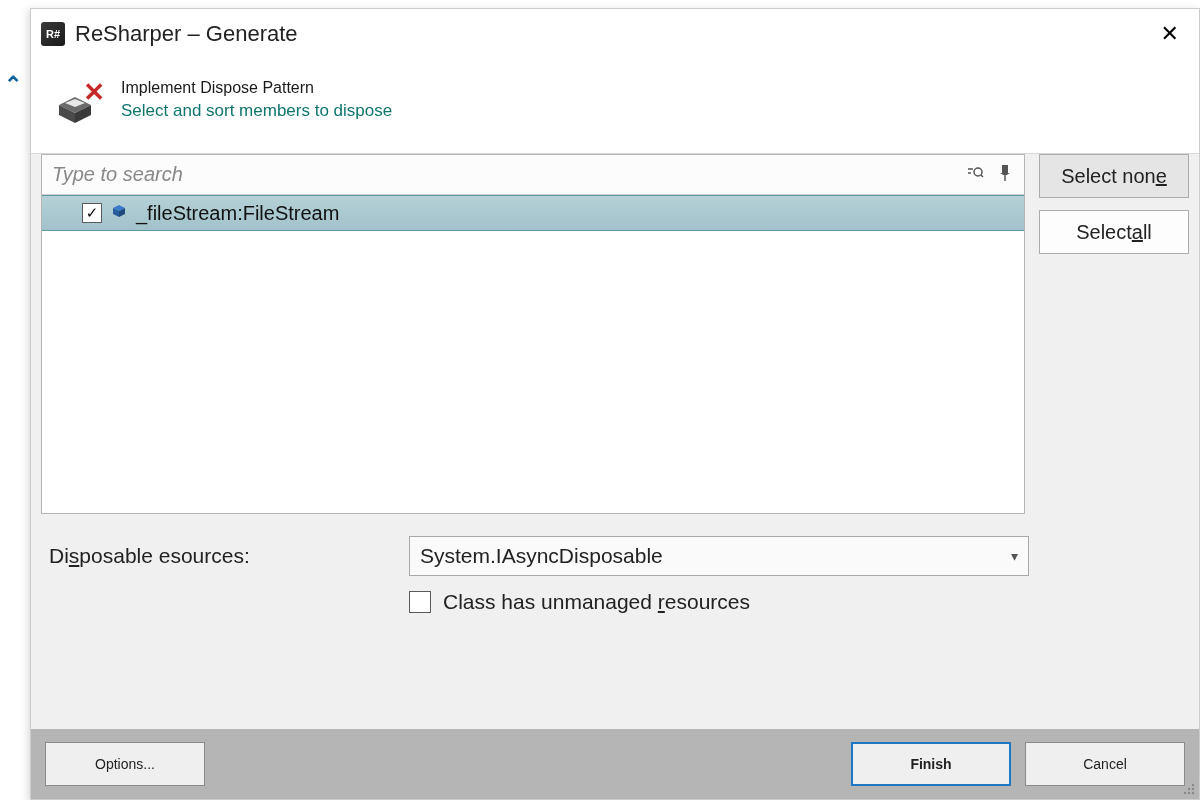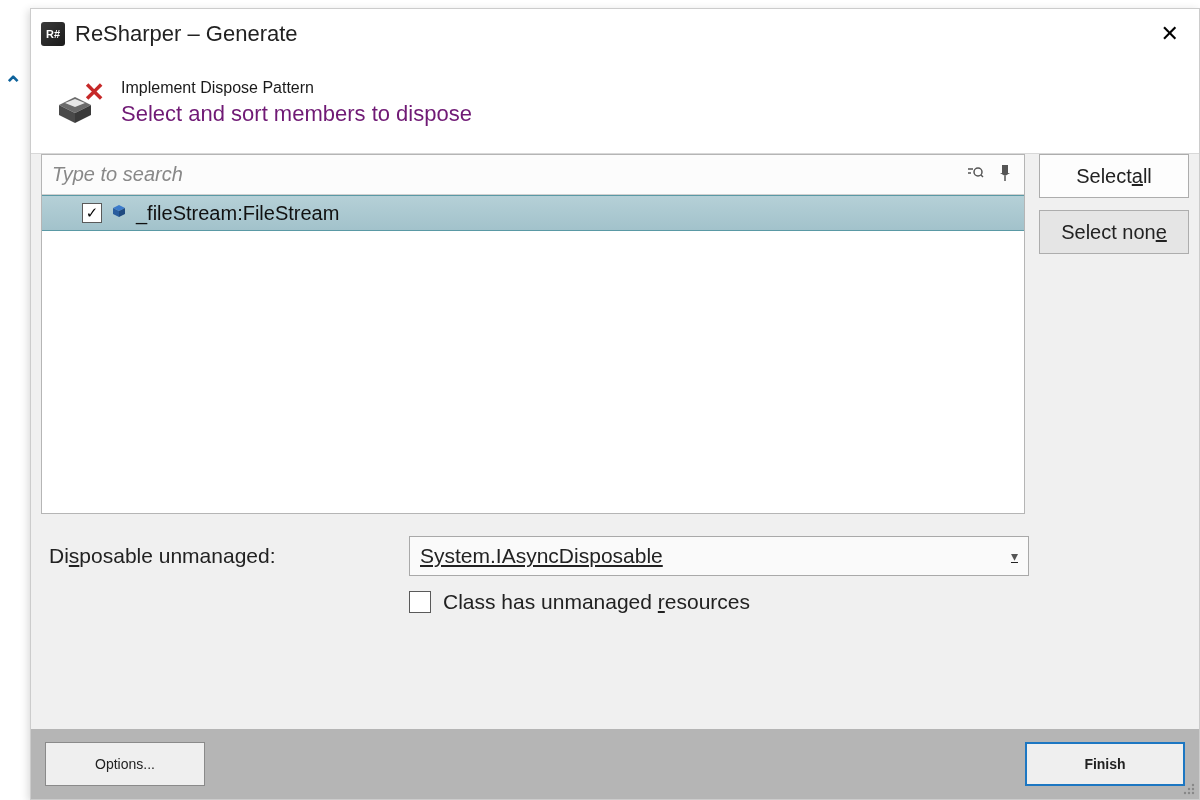--- a/index.html
+++ b/index.html
@@ -100,22 +100,22 @@
     font-size: 26px;
     font-weight: bold;
   }
   .header-titles h1 {
     font-size: 16px;
     font-weight: 400;
     color: #1a1a1a;
     margin-bottom: 4px;
   }
   .header-titles .sub {
-    font-size: 22px;
-    color: #701a75;
+    font-size: 17px;
+    color: #0f766e;
   }
 
   .body-area {
     flex: 1;
     background: #f0f0f0;
     border-top: 1px solid #d8d8d8;
     display: flex;
     flex-direction: column;
     padding: 0 10px 0 10px;
     overflow: hidden;
@@ -227,21 +227,20 @@
     height: 40px;
     border: 1px solid #a9a9a9;
     background: #fafafa;
     display: flex;
     align-items: center;
     padding: 0 10px;
     font-size: 21px;
     color: #222;
     justify-content: space-between;
     max-width: 620px;
-    text-decoration: underline;
   }
   .combo .chev { color: #555; font-size: 14px; }
   .check-row {
     display: flex;
     align-items: center;
     gap: 12px;
     margin-left: 360px;
     margin-bottom: 14px;
   }
   .cb2 {
@@ -344,37 +343,37 @@
               <polygon points="3,6 9,3 15,6 9,9" fill="#3b7acb"></polygon>
               <polygon points="3,6 9,9 9,15 3,12" fill="#2a5d9e"></polygon>
               <polygon points="15,6 9,9 9,15 15,12" fill="#1f4a80"></polygon>
             </svg>
           </span>
           <span>_fileStream:FileStream</span>
         </div>
       </div>
 
       <div class="side-buttons">
+        <div class="wbtn sel-none">
+          <span>Select non</span>
+            <span class="ul">e</span>
+            <span></span>
+        </div>
         <div class="wbtn">
           <span>Select </span>
             <span class="ul">a</span>
             <span>ll</span>
         </div>
-        <div class="wbtn sel-none">
-          <span>Select non</span>
-            <span class="ul">e</span>
-            <span></span>
-        </div>
       </div>
     </div>
 
     <div class="form-rows">
       <div class="frow">
         <div class="flabel">
-          <span>Di</span><span class="ul">s</span><span>posable unmanaged:</span>
+          <span>Di</span><span class="ul">s</span><span>posable esources:</span>
         </div>
         <div class="combo">
           <span>System.IAsyncDisposable</span>
           <span class="chev">▾</span>
         </div>
       </div>
 
       <div class="check-row">
         <div class="cb2"></div>
         <div>
@@ -385,20 +384,21 @@
     </div>
 
   </div>
 
   <div class="bottom-bar">
     <div class="bbtn">Options...</div>
     <div class="spacer"></div>
     <div class="bbtn primary">
       <b>Finish</b>
     </div>
+    <div class="bbtn">Cancel</div>
   </div>
 
   <div class="grip">
     <svg viewBox="0 0 18 18">
       <circle cx="14" cy="6" r="1.2" fill="#888"></circle>
       <circle cx="10" cy="10" r="1.2" fill="#888"></circle>
       <circle cx="14" cy="10" r="1.2" fill="#888"></circle>
       <circle cx="6" cy="14" r="1.2" fill="#888"></circle>
       <circle cx="10" cy="14" r="1.2" fill="#888"></circle>
       <circle cx="14" cy="14" r="1.2" fill="#888"></circle>

